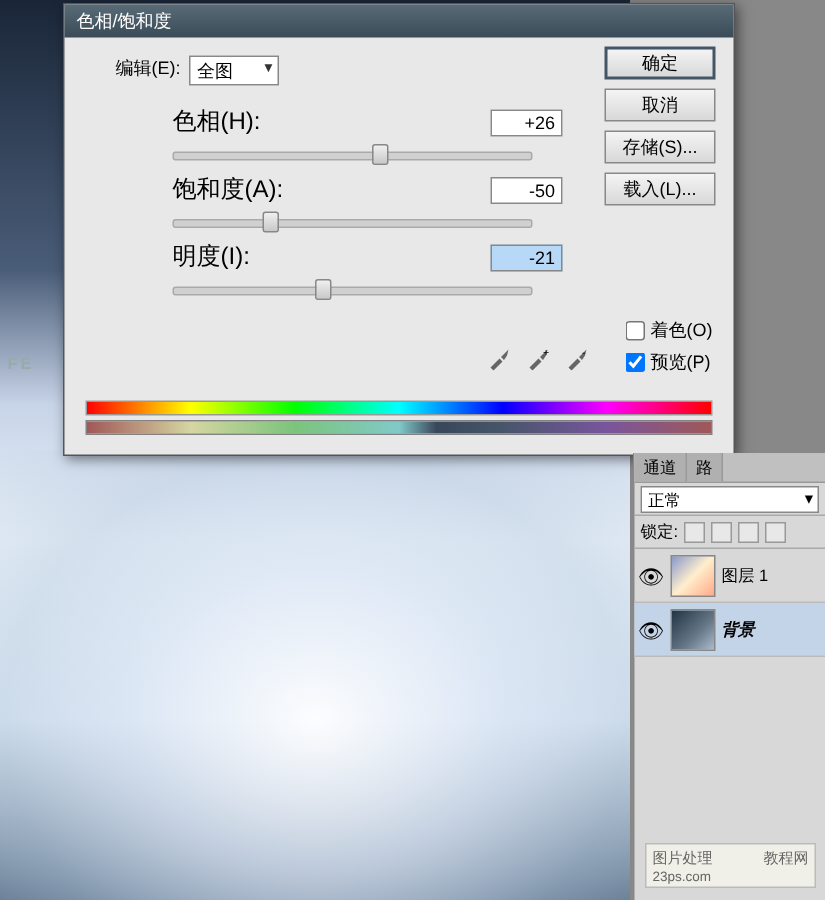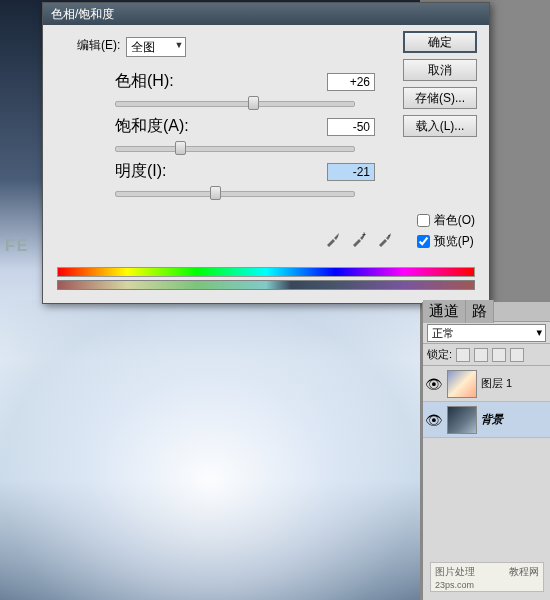--- a/index.html
+++ b/index.html
@@ -6,21 +6,21 @@
 body { width: 550px; height: 600px; background: #888; position: relative; overflow: hidden; }
 
 .canvas-bg {
   position: absolute; left: 0; top: 0; width: 420px; height: 600px;
   background: linear-gradient(180deg, #1a2638 0%, #4a5d78 30%, #c8d4e8 45%, #e8f0f8 60%, #dce8f4 80%, #5a7088 100%);
 }
 .canvas-bg::before {
   content: ''; position: absolute; left: 0; top: 300px; width: 420px; height: 300px;
   background: radial-gradient(ellipse at 50% 60%, rgba(255,255,255,0.9) 0%, rgba(220,230,245,0.7) 40%, rgba(180,200,220,0.4) 70%, transparent 100%);
 }
-.canvas-bg .left-corner { position:absolute; left:5px; top:237px; color:#9aa; font-size:16px; font-weight:bold; letter-spacing:2px; }
+.canvas-bg .left-corner { position:absolute; left:5px; top:237px; color:#9aa; font-size:11px; font-weight:bold; letter-spacing:2px; }
 
 .dialog {
   position: absolute; left: 42px; top: 2px; width: 448px; height: 302px;
   background: #e8e8e8; border: 1px solid #555;
   box-shadow: 2px 2px 8px rgba(0,0,0,0.5);
 }
 .titlebar {
   height: 22px; background: linear-gradient(180deg, #5a6b78 0%, #3a4a58 100%);
   color: #fff; font-size: 12px; line-height: 22px; padding-left: 8px;
 }
@@ -78,21 +78,21 @@
 }
 .spectrum .bar.bottom {
   background: linear-gradient(90deg, #f55 0%, #ff8 16.6%, #5f5 33.3%, #5ff 50%, #358 56%, #469 66.6%, #a5f 83.3%, #f55 100%);
   filter: saturate(0.5) brightness(0.85);
 }
 
 .right-panel {
   position: absolute; right: 0; top: 302px; width: 128px; height: 298px;
   background: #d8d8d8; border-left: 1px solid #888;
 }
-.tab-row { display: flex; height: 20px; background: #c0c0c0; font-size: 15px; align-items: center; border-bottom: 1px solid #999; }
+.tab-row { display: flex; height: 20px; background: #c0c0c0; font-size: 11px; align-items: center; border-bottom: 1px solid #999; }
 .tab { padding: 2px 6px; background: #d8d8d8; border-right: 1px solid #999; }
 .tab.inactive { background: #b0b0b0; }
 .mode-row { display: flex; height: 22px; align-items: flex-start; padding: 2px 4px; gap: 4px; border-bottom: 1px solid #aaa; }
 .mode-dd { flex: 1; height: 18px; background: #fff; border: 1px solid #888; font-size: 11px; padding: 1px 4px; position: relative; }
 .mode-dd::after { content: '▾'; position: absolute; right: 3px; top: 1px; }
 .lock-row { height: 22px; border-bottom: 1px solid #aaa; padding: 2px 4px; font-size: 11px; display: flex; align-items: center; gap: 4px; }
 .lock-row .ic { width: 14px; height: 14px; border: 1px solid #999; background: #e8e8e8; }
 
 .layer-item { display: flex; align-items: center; height: 36px; border-bottom: 1px solid #bbb; padding: 2px; gap: 4px; }
 .layer-item .vis { width: 18px; text-align: center; font-size: 14px; }

